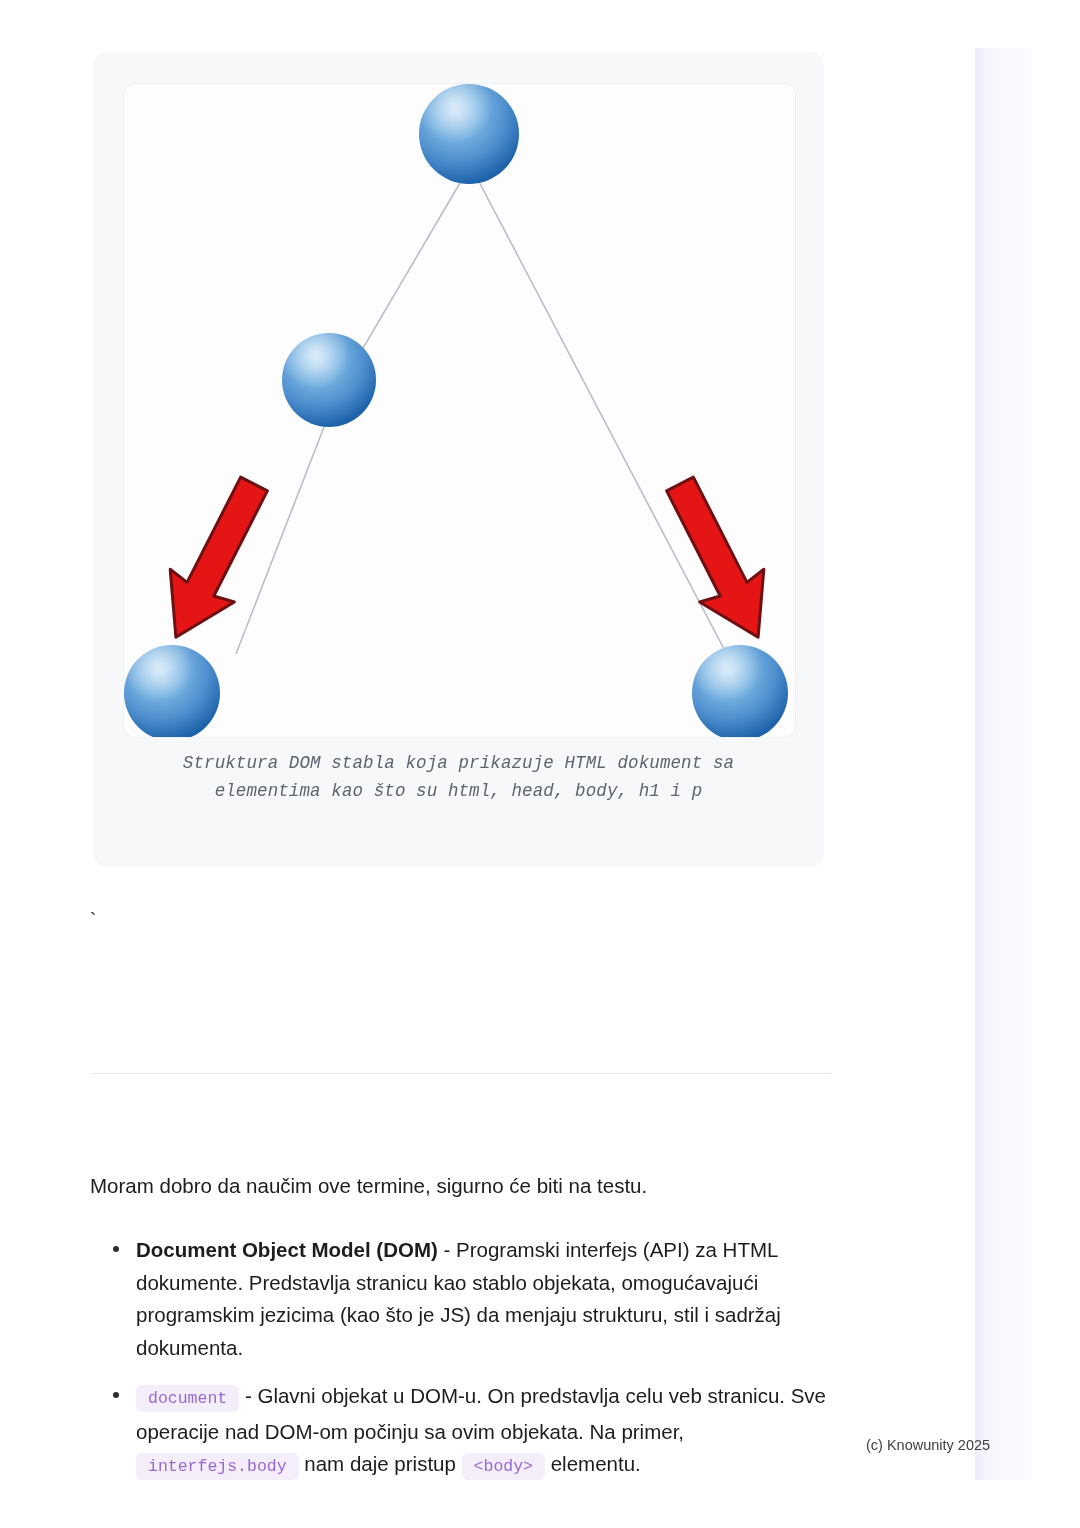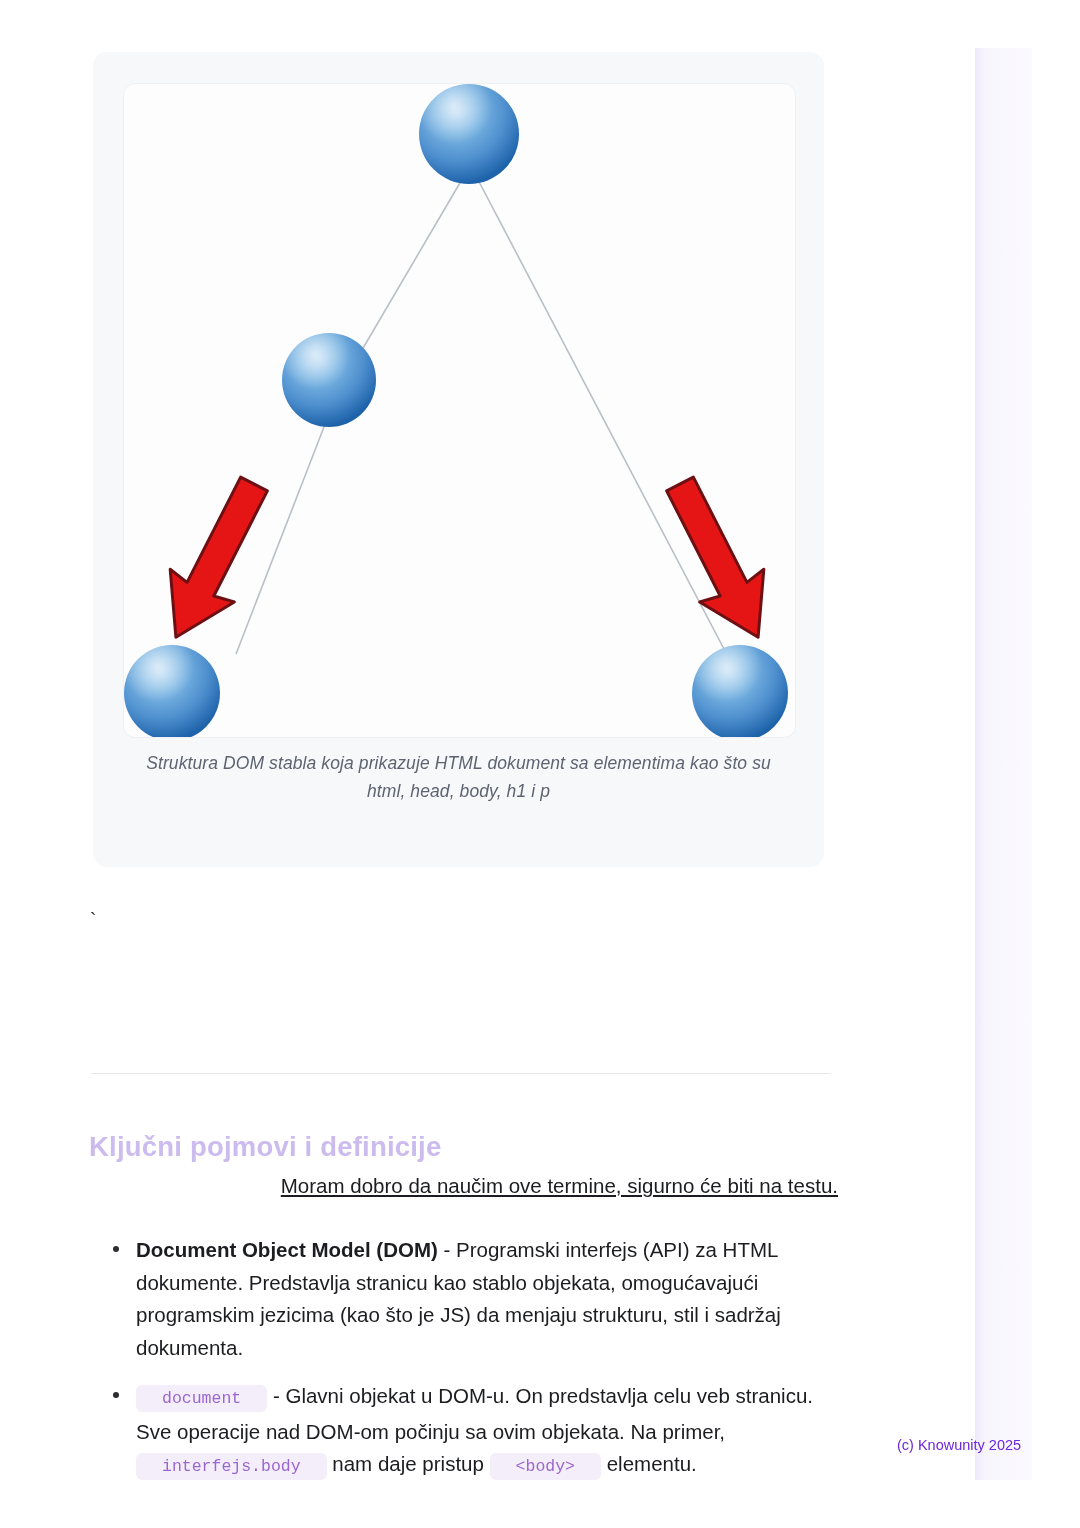--- a/index.html
+++ b/index.html
@@ -37,20 +37,21 @@
   
   .figure-card {
     position: absolute;
     top: 52px;
     left: 93px;
     width: 731px;
     height: 815px;
     background: #f7f8fa;
     border-radius: 14px;
     box-sizing: border-box;
+    font-family: Liberation Mono, monospace;
   }
   .figure-inner {
     position: absolute;
     top: 31px;
     left: 30px;
     width: 673px;
     height: 655px;
     background: #fdfdfe;
     border: 1px solid #eef0f3;
     border-radius: 12px;
@@ -107,22 +108,21 @@
     top: 1108px;
     left: 89px;
     font-size: 27.5px;
     font-weight: bold;
     color: #cbbbee;
     letter-spacing: .2px;
   }
 
   .para.p2 {
     top: 1168px;
-    text-align: right;
-    text-decoration: underline;
+    text-align: left;
   }
 
   
   .bullets {
     position: absolute;
     top: 1222px;
     left: 90px;
     width: 748px;
     margin: 12px;
     padding: 0;
@@ -146,31 +146,31 @@
     background: #2b2d31;
   }
   .bullets b { font-weight: bold; }
 
   code.code-chip {
     font-family: "Liberation Mono", "DejaVu Sans Mono", monospace;
     font-size: 16.5px;
     background: #f4eefb;
     color: #9a67cf;
     border-radius: 6px;
-    padding: 4px 26px;
+    padding: 4px 12px;
     white-space: nowrap;
     text-align: center;
   }
 
   .footer-note {
     position: absolute;
     top: 1437px;
-    left: 897px;
+    left: 866px;
     font-size: 14.5px;
-    color: #6d28d9;
+    color: #404040;
     white-space: nowrap;
     text-align: center;
   }
 </style>
 </head>
 <body>
 
 <div class="edge-strip"></div>
 
 <div class="page">
@@ -228,21 +228,20 @@
     </div>
 
     <div class="figure-caption">Struktura DOM stabla koja prikazuje HTML dokument sa elementima kao što su html, head, body, h1 i p</div>
   </div>
 
   <div class="tick-mark">`</div>
 
 
   <div class="divider"></div>
 
-  <h2 class="section-heading">Ključni pojmovi i definicije</h2>
 
   <div class="para p2">Moram dobro da naučim ove termine, sigurno će biti na testu.</div>
 
   <ul class="bullets">
     <li>
       <span class="dot"></span>
       <b>Document Object Model (DOM)</b><span> - Programski interfejs (API) za HTML dokumente. Predstavlja stranicu kao stablo objekata, omogućavajući programskim jezicima (kao što je JS) da menjaju strukturu, stil i sadržaj dokumenta.</span>
     </li>
     <li>
       <span class="dot"></span>

